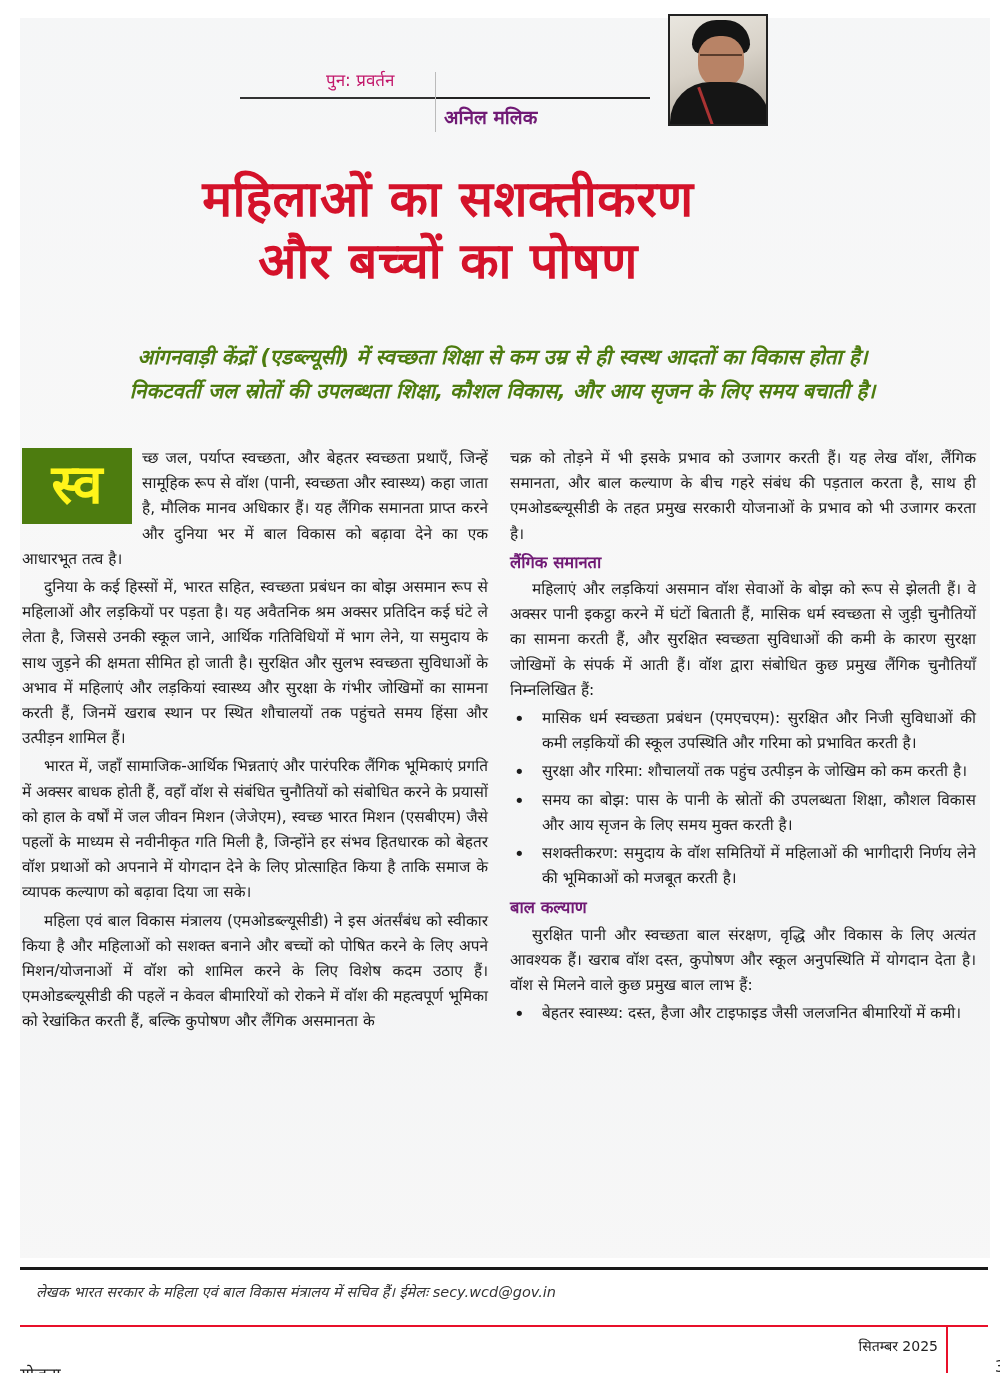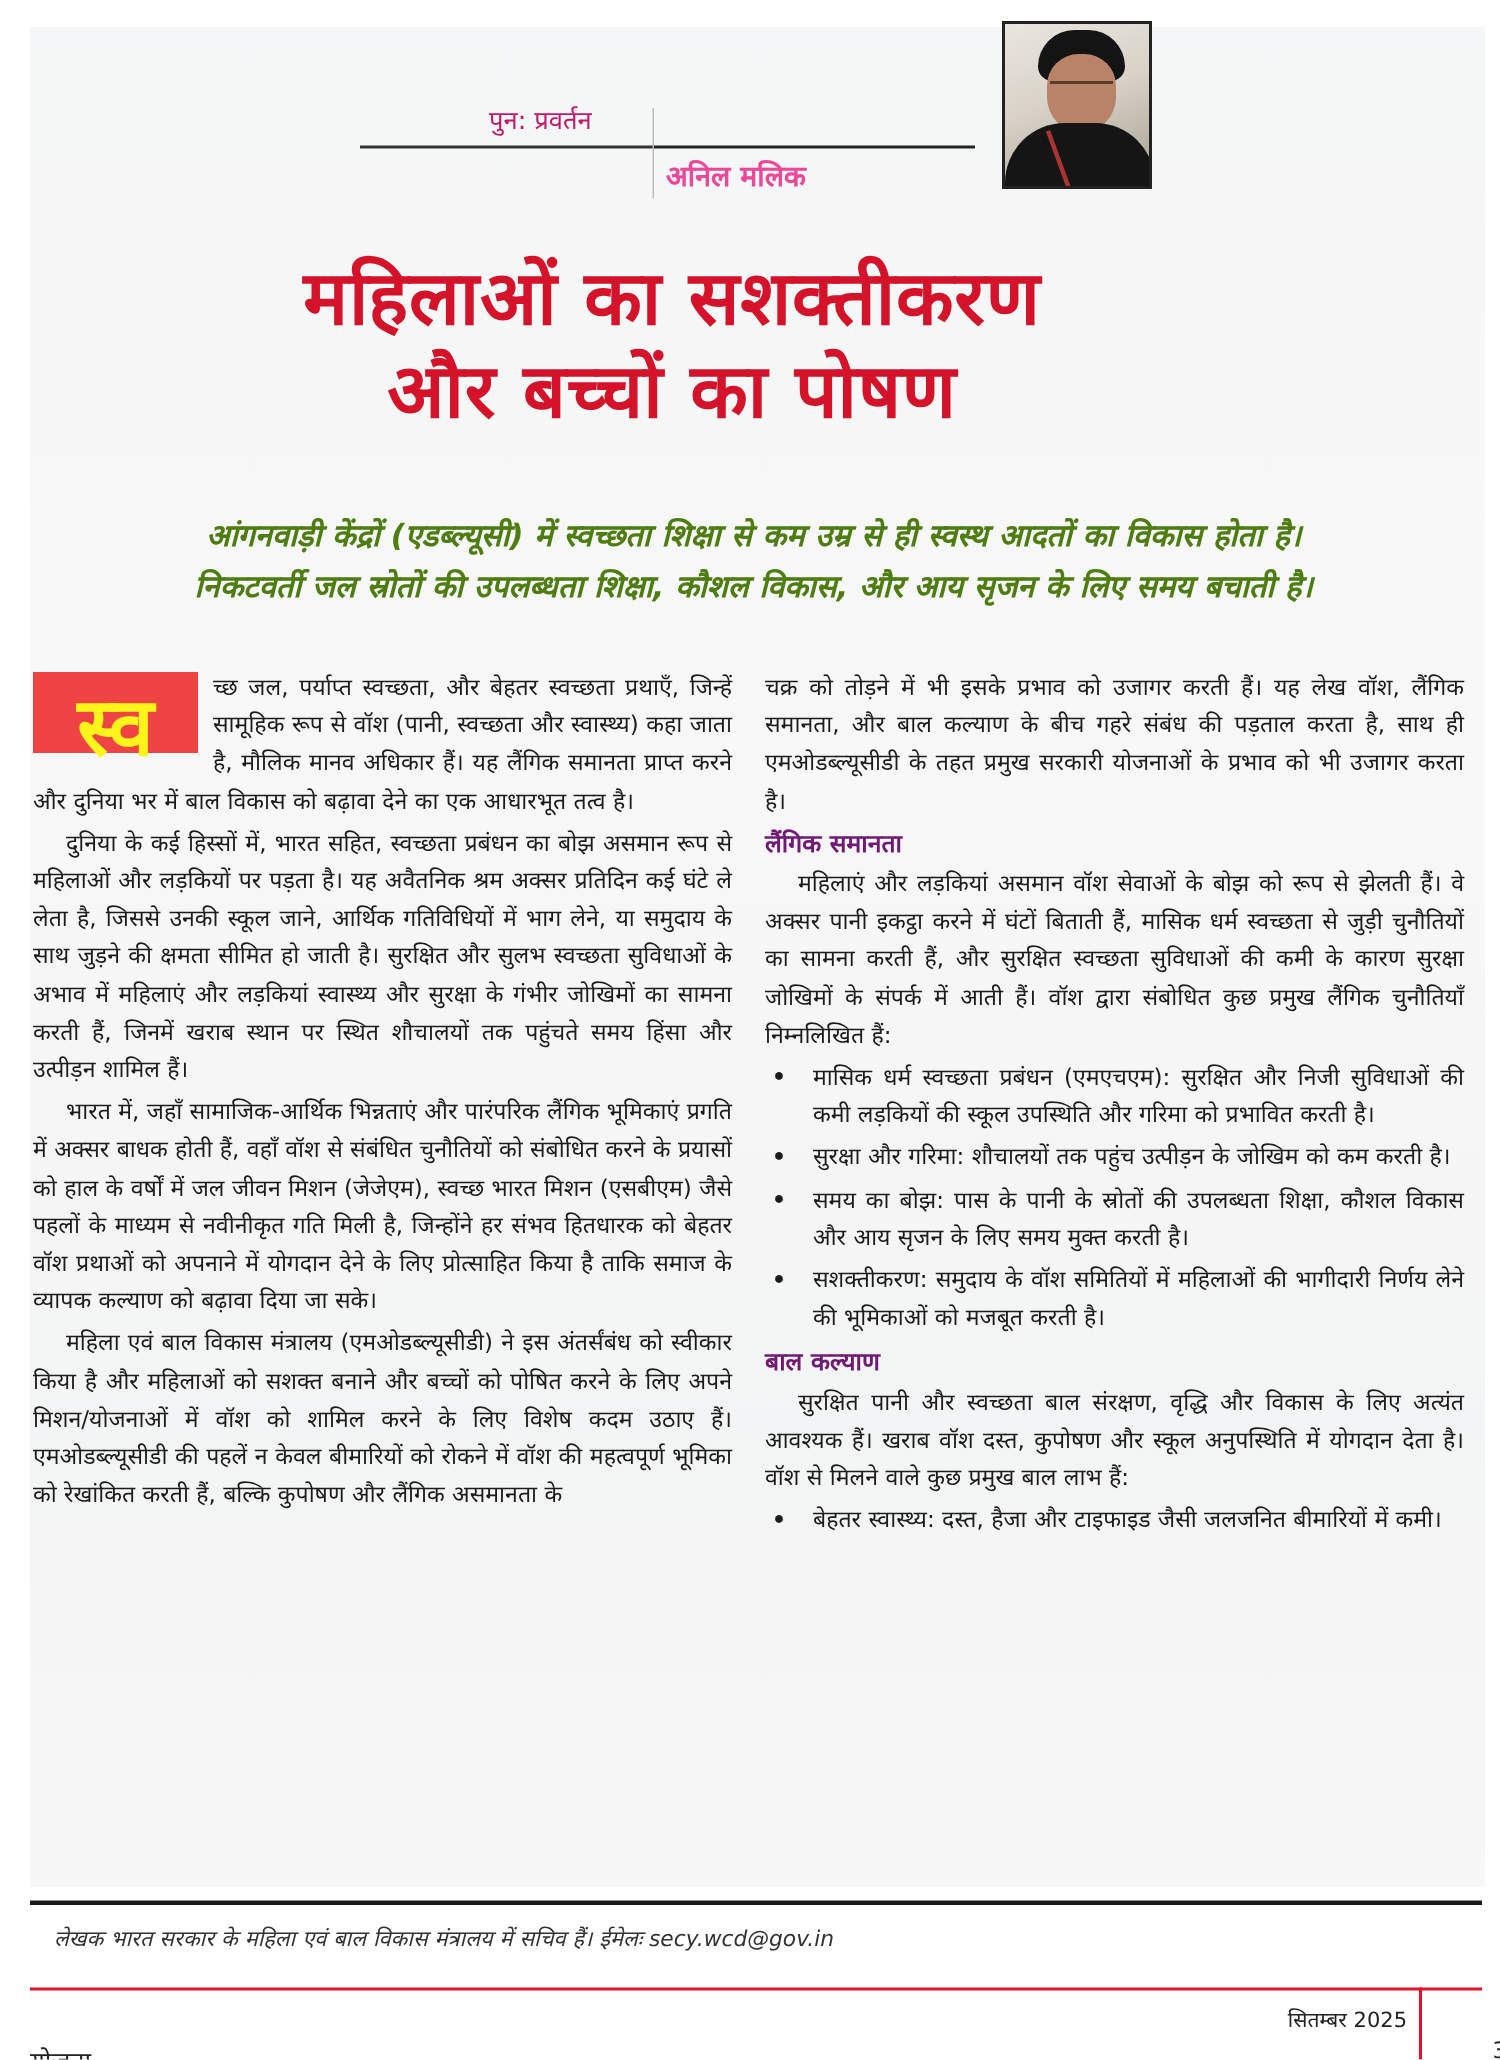--- a/index.html
+++ b/index.html
@@ -21,21 +21,21 @@
     position: absolute; left: 240px; top: 97px; width: 196px; height: 2px; background: #333;
   }
   .header-rule-right {
     position: absolute; left: 436px; top: 97px; width: 214px; height: 2px; background: #222;
   }
   .header-vline {
     position: absolute; left: 435px; top: 72px; width: 1px; height: 60px; background: #bbb;
   }
   .author-name {
     position: absolute; left: 444px; top: 104px;
-    font-size: 19px; font-weight: bold; color: #ec4899;
+    font-size: 19px; font-weight: bold; color: #701a75;
   }
   .author-photo {
     position: absolute; left: 668px; top: 14px; width: 100px; height: 112px;
     border: 2px solid #222; overflow: hidden;
     background: linear-gradient(160deg, #e9e6df 0%, #d8d2c8 45%, #a79f93 100%);
   }
   .author-photo .hair { position: absolute; left: 22px; top: 4px; width: 58px; height: 34px; background: #141414; border-radius: 30px 30px 12px 12px; }
   .author-photo .face { position: absolute; left: 28px; top: 20px; width: 46px; height: 52px; background: #b88366; border-radius: 22px 22px 24px 24px; }
   .author-photo .glasses { position: absolute; left: 30px; top: 38px; width: 42px; height: 8px; border-top: 2px solid #5a3c2c; }
   .author-photo .body { position: absolute; left: 0px; top: 66px; width: 100px; height: 50px; background: #151515; border-radius: 40px 40px 0 0; }
@@ -56,22 +56,22 @@
   }
 
   
   .col { position: absolute; top: 446px; font-size: 15.4px; line-height: 25.2px; text-align: justify; color: #1c1c1c; }
   .col-left { left: 22px; width: 466px; }
   .col-right { left: 510px; width: 466px; }
   .col p { text-indent: 22px; margin-bottom: 3px; }
   .col p.noindent { text-indent: 0; }
 
   .dropcap {
-    float: left; width: 110px; height: 54px; margin: 2px 10px 0 0;
-    background: #ef4444; color: #fff51a;
+    float: left; width: 110px; height: 76px; margin: 2px 10px 0 0;
+    background: #4d7c0f; color: #fff51a;
     font-size: 54px; font-weight: bold; line-height: 74px; text-align: center;
   }
 
   .sub-head { color: #701a75; font-size: 16.5px; font-weight: bold; margin: 2px 0 2px 0; text-indent: 0; }
 
   ul.bullets { list-style: none; margin: 2px 0 4px 0; }
   ul.bullets li { position: relative; padding-left: 32px; margin-bottom: 3px; text-align: justify; }
   ul.bullets li .dot { position: absolute; left: 4px; top: 0; font-size: 18px; }
   ul.bullets li b { font-weight: normal; }
 

